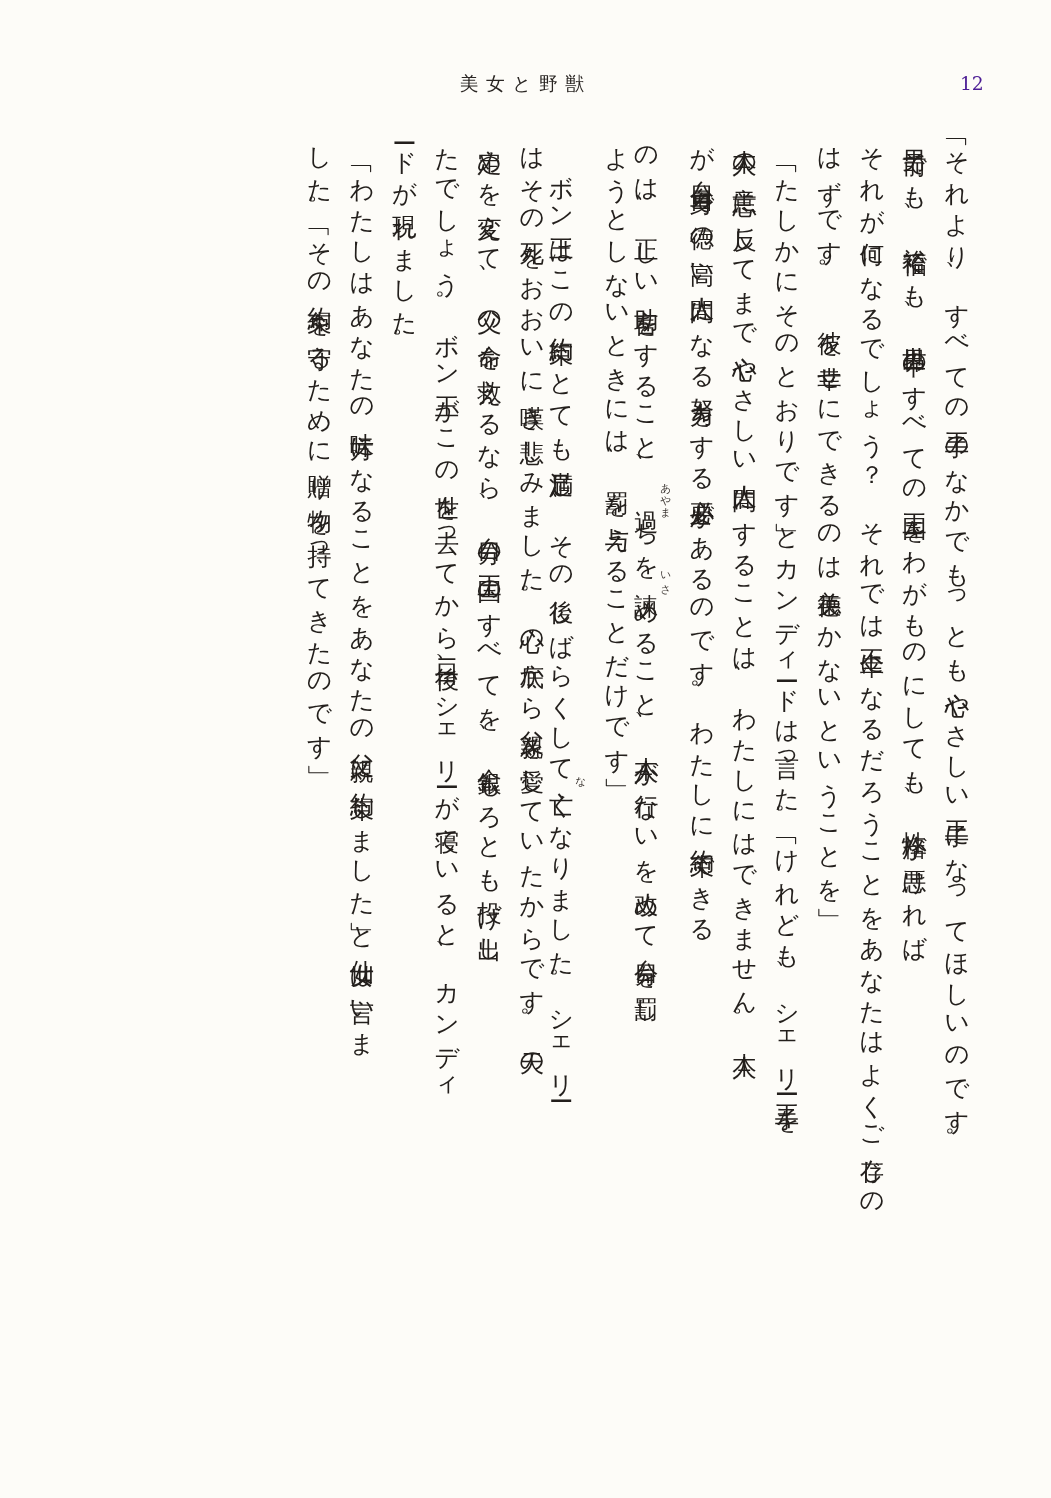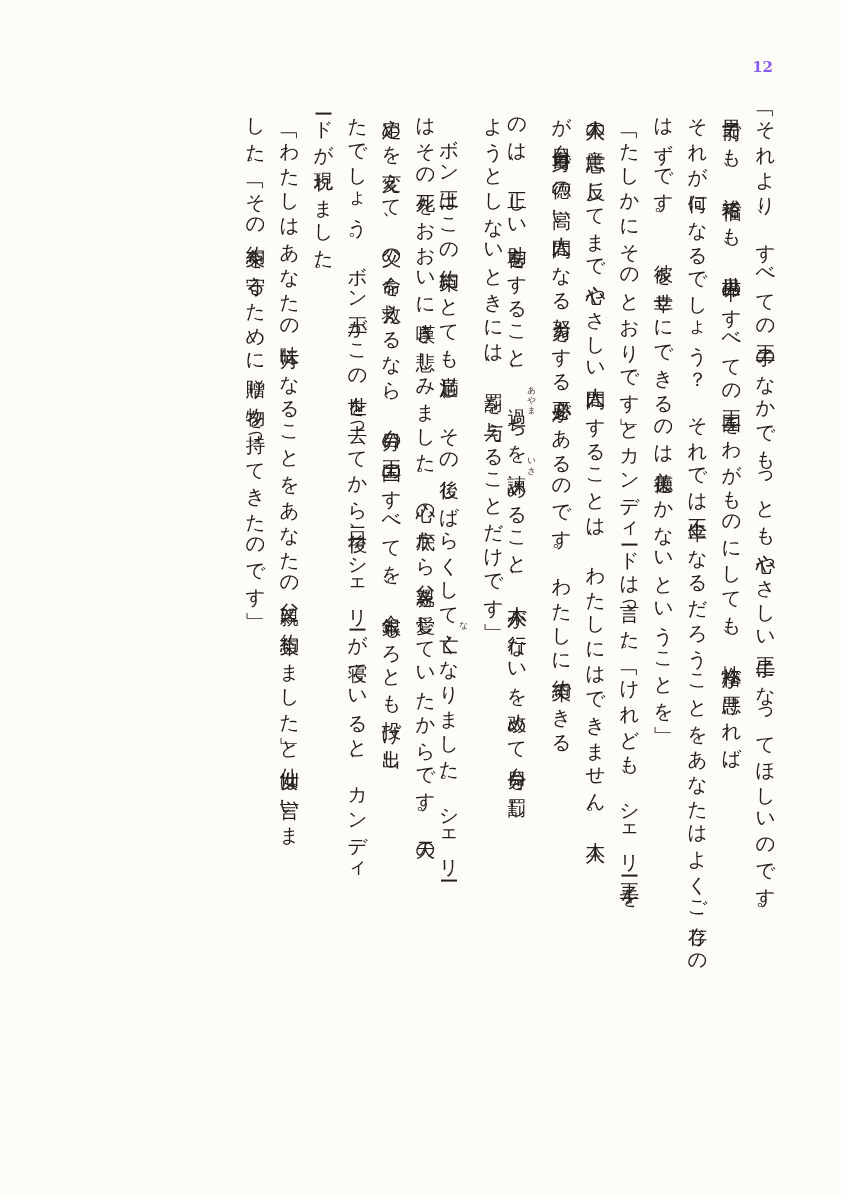--- a/index.html
+++ b/index.html
@@ -35,26 +35,25 @@
     left: 0;
     right: 0;
     text-align: center;
     font-size: 15px;
     letter-spacing: 6px;
     color: #2a2623;
     font-family: "DejaVu Serif", "Liberation Serif", serif;
   }
   .folio {
     position: absolute;
-    right: 68px;
+    right: 54px;
     top: 0;
     font-size: 15px;
-    color: #8b5cf6;
+    color: #4c1d95;
     font-family: "DejaVu Serif", "Liberation Serif", serif;
-    font-weight: bold;
   }
 
   
   .body-area {
     position: absolute;
     top: 104px;
     left: 96px;
     right: 66px;
     bottom: 54px;
     display: flex;
@@ -91,20 +90,21 @@
     letter-spacing: 0px;
     color: #3a3430;
   }
 </style>
 </head>
 <body>
 
 <div class="page">
 
   <div class="header">
+    <div class="running-title">美女と野獣</div>
     <div class="folio">12</div>
   </div>
 
   <div class="body-area" id="body-area">
       <div class="vline">「それより、すべての王子のなかでもっとも心やさしい王子になってほしいのです。</div>
       <div class="vline">男前でも、裕福でも、世界中のすべての王国をわがものにしても、性格が悪ければ、</div>
       <div class="vline">それが何になるでしょう？　それでは不幸になるだろうことをあなたはよくご存じの</div>
       <div class="vline">はずです。　彼を幸せにできるのは美徳しかないということを」</div>
       <div class="vline indent">「たしかにそのとおりです」とカンディードは言った。「けれども、シェリー王子を</div>
       <div class="vline">本人の意志に反してまで心やさしい人間にすることは、わたしにはできません。本人</div>

